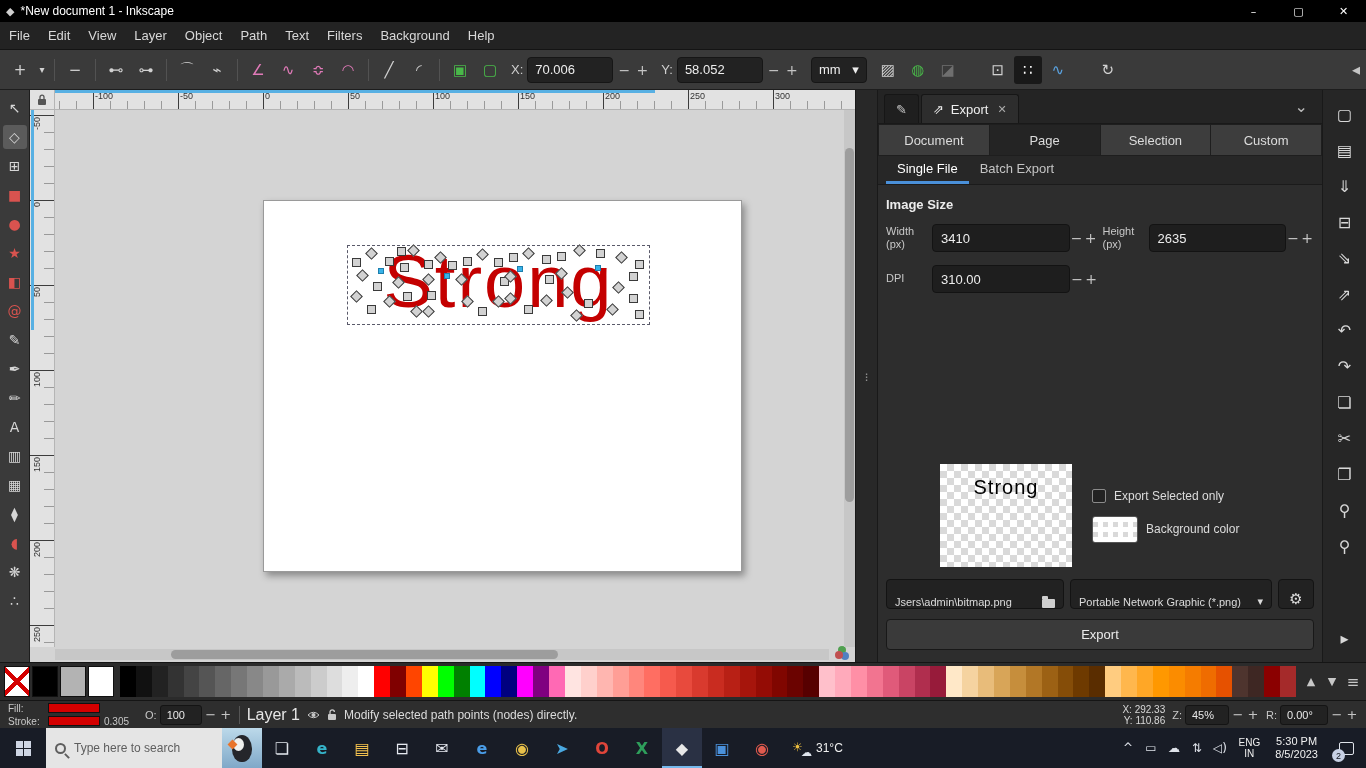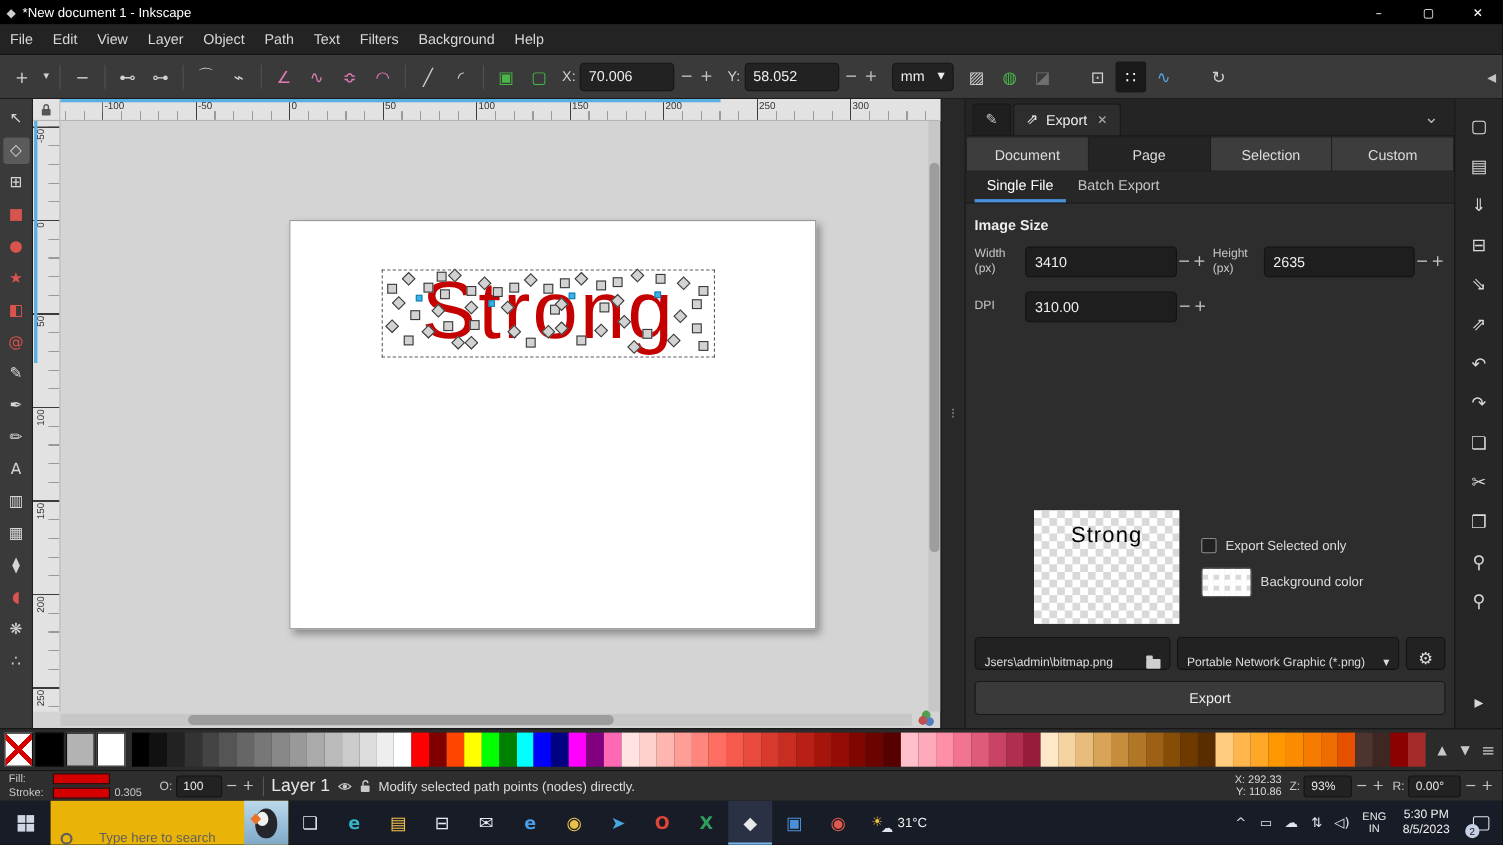--- a/index.html
+++ b/index.html
@@ -135,21 +135,21 @@
 .vdiv{width:1px;height:18px;background:#555}
 #status-msg{flex:1;color:#dcdcdc;font-size:12px;overflow:hidden;white-space:nowrap}
 #xy-block{display:flex;flex-direction:column;line-height:11px;font-size:10px;text-align:right;color:#d8d8d8}
 .smini{color:#c4c4c4;font-size:13px;width:12px;text-align:center}
 
 
 #taskbar{height:40px;background:#181c26;display:flex;align-items:center;flex:none}
 #start{width:46px;height:40px;display:flex;align-items:center;justify-content:center}
 #win-logo{display:grid;grid-template-columns:7px 7px;grid-template-rows:7px 7px;gap:1px}
 #win-logo div{background:#cfd6e4}
-#tsearch{width:216px;height:40px;background:#eab308;display:flex;align-items:flex-end;gap:24px;padding:0 9px;position:relative}
+#tsearch{width:216px;height:40px;background:#e5e5e5;display:flex;align-items:center;gap:8px;padding:0 9px;position:relative}
 #tsearch .ph{color:#5e5e5e;font-size:12px}
 .mag{width:11px;height:11px;border:2px solid #5e5e5e;border-radius:50%;position:relative;flex:none}
 .mag:after{content:"";position:absolute;width:2px;height:6px;background:#5e5e5e;left:9px;top:8px;transform:rotate(-45deg)}
 #puffin{position:absolute;right:0;top:0;width:40px;height:40px;background:linear-gradient(#bcd9ea,#7fa8c8);overflow:hidden}
 #puffin .pb{position:absolute;left:10px;top:7px;width:20px;height:27px;background:#25262b;border-radius:50% 50% 46% 46%}
 #puffin .pf{position:absolute;left:11px;top:10px;width:11px;height:13px;background:#f0f0ee;border-radius:50%}
 #puffin .pk{position:absolute;left:7px;top:13px;width:7px;height:7px;background:#e8732a;transform:rotate(45deg)}
 .tapp{width:40px;height:40px;display:flex;align-items:center;justify-content:center;font-size:16px;flex:none}
 .tapp.active{background:#2a3144;box-shadow:inset 0 -2px 0 #76b9ed}
 .tapp.b{font-weight:bold}
@@ -592,21 +592,21 @@
         <rect x="1" y="6" width="8" height="6" rx="1" fill="#c8c8c8"></rect>
         <path d="M3 6 V4 a2.2 2.2 0 0 1 4.4 0" fill="none" stroke="#c8c8c8" stroke-width="1.3"></path>
       </svg>
     <span id="status-msg">Modify selected path points (nodes) directly.</span>
     <div id="xy-block">
       <span><span>X:</span> <span>292.33</span></span>
       <span><span>Y:</span> <span>110.86</span></span>
     </div>
     <div class="sspin">
       <span>Z:</span>
-      <span class="stbox" style="width:44px">93%</span>
+      <span class="stbox" style="width:44px">45%</span>
       <span class="smini ic">−</span>
       <span class="smini ic">+</span>
     </div>
     <div class="sspin">
       <span>R:</span>
       <span class="stbox" style="width:48px">0.00°</span>
       <span class="smini ic">−</span>
       <span class="smini ic">+</span>
     </div>
   </div>

